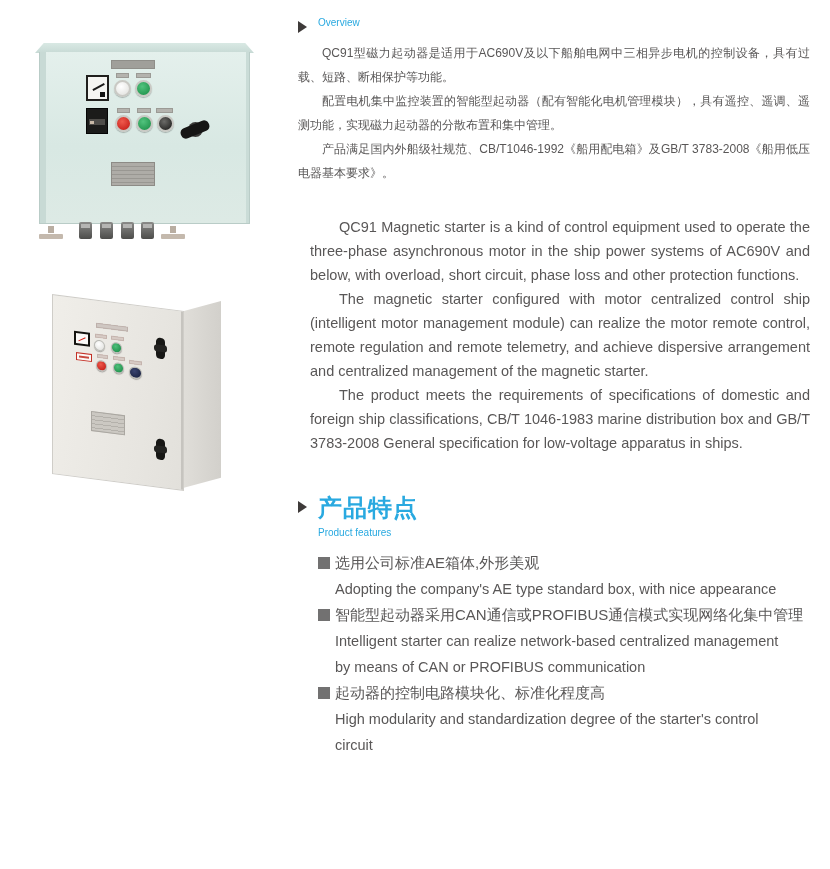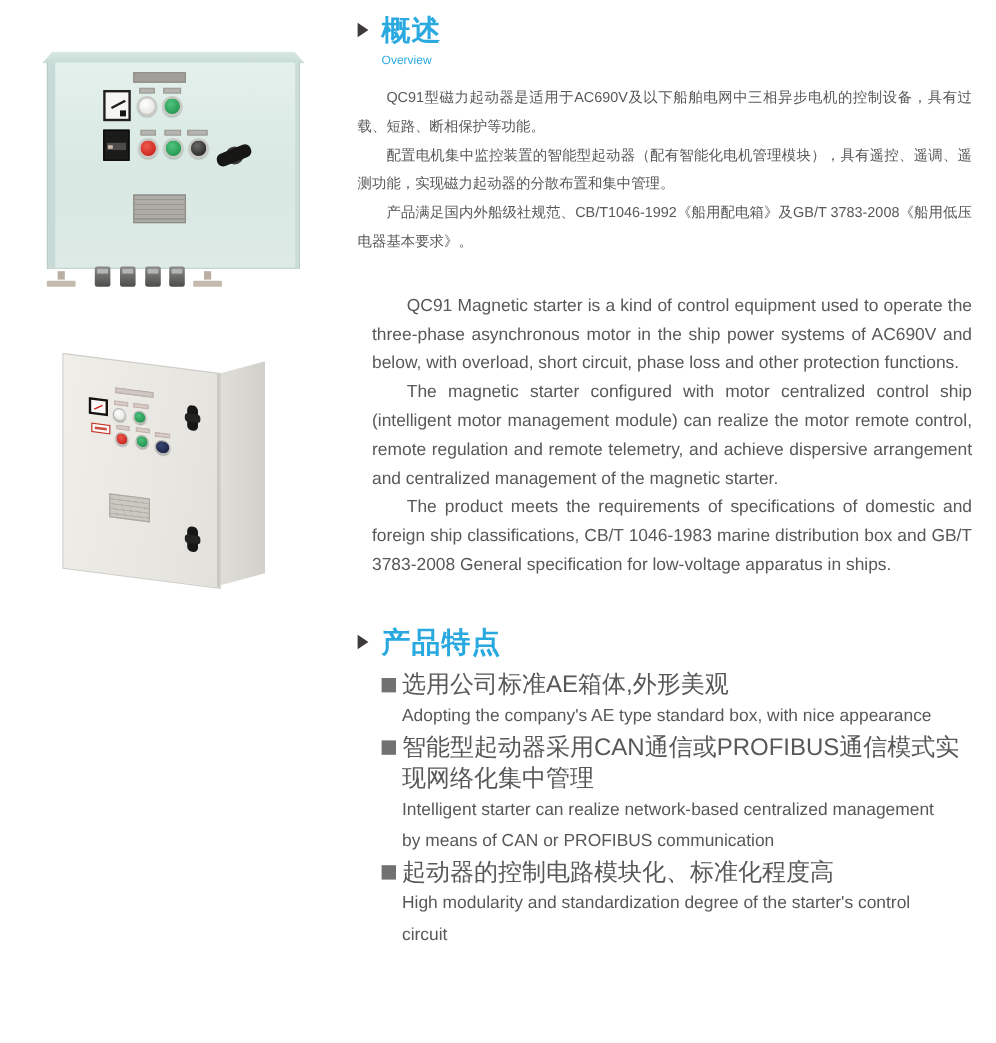--- a/index.html
+++ b/index.html
@@ -20,21 +20,21 @@
     border-left:9px solid var(--heading-arrow-gray);
     border-top:6px solid transparent;border-bottom:6px solid transparent;}
   .sec-title{font-size:24px;font-weight:bold;color:var(--accent-blue);line-height:28px;letter-spacing:1px;}
   .sec-sub{font-size:10px;color:var(--accent-blue);line-height:18px;margin-top:2px;}
   .zh-paras{margin-top:9px;}
   p.zh{font-size:12px;line-height:24px;text-indent:2em;text-align:justify;color:var(--body-text-gray);}
   .en-paras{margin-top:30px;margin-left:12px;}
   p.en{font-size:14.5px;line-height:24px;text-indent:2em;text-align:justify;color:var(--body-text-gray);}
   .features-section{margin-top:39px;}
   .feat-list{margin-top:8px;padding-left:20px;}
-  .feat-zh{font-size:20px;line-height:26px;color:var(--body-text-gray);position:relative;padding-left:17px;}
+  .feat-zh{font-size:15px;line-height:26px;color:var(--body-text-gray);position:relative;padding-left:17px;}
   .feat-bullet{position:absolute;left:0;top:7px;width:12px;height:12px;background:var(--bullet-gray);}
   .feat-en{font-size:14.5px;line-height:26px;color:var(--body-text-gray);padding-left:17px;padding-right:30px;}
 
   
   .photo1{position:absolute;left:33px;top:30px;width:228px;height:222px;}
   .b1-hood{position:absolute;left:2px;top:13px;width:219px;height:10px;
     background:linear-gradient(180deg,#d9e9e4,#c7dad5);
     clip-path:polygon(0 100%,4% 0,96% 0,100% 100%);}
   .b1-face{position:absolute;left:6px;top:22px;width:211px;height:172px;
     background:linear-gradient(180deg,#e4f0ec,#d8e8e3 55%,#ddeae5);
@@ -169,39 +169,39 @@
       <div class="b2-latch" style="left:103px;top:29px;"></div>
       <div class="b2-latch" style="left:103px;top:130px;"></div>
     </div>
   </div>
 
   <div class="right-col">
 
     <div class="overview-section">
       <div class="sec-head">
         <span class="sec-arrow"></span>
-        <div class="sec-title">概述</div>
         <div class="sec-sub">Overview</div>
       </div>
       <div class="zh-paras">
         <p class="zh">QC91型磁力起动器是适用于AC690V及以下船舶电网中三相异步电机的控制设备，具有过载、短路、断相保护等功能。</p>
         <p class="zh">配置电机集中监控装置的智能型起动器（配有智能化电机管理模块），具有遥控、遥调、遥测功能，实现磁力起动器的分散布置和集中管理。</p>
         <p class="zh">产品满足国内外船级社规范、CB/T1046-1992《船用配电箱》及GB/T 3783-2008《船用低压电器基本要求》。</p>
       </div>
       <div class="en-paras">
         <p class="en">QC91 Magnetic starter is a kind of control equipment used to operate the three-phase asynchronous motor in the ship power systems of AC690V and below, with overload, short circuit, phase loss and other protection functions.</p>
         <p class="en">The magnetic starter configured with motor centralized control ship (intelligent motor management module) can realize the motor remote control, remote regulation and remote telemetry, and achieve dispersive arrangement and centralized management of the magnetic starter.</p>
         <p class="en">The product meets the requirements of specifications of domestic and foreign ship classifications, CB/T 1046-1983 marine distribution box and GB/T 3783-2008 General specification for low-voltage apparatus in ships.</p>
       </div>
     </div>
 
     <div class="features-section">
       <div class="sec-head">
         <span class="sec-arrow"></span>
         <div class="sec-title">产品特点</div>
+        <div class="sec-sub">Product features</div>
       </div>
       <div class="feat-list">
         <div class="feat-item">
           <div class="feat-zh">
             <span class="feat-bullet"></span>
             <span>选用公司标准AE箱体,外形美观</span>
           </div>
           <div class="feat-en">Adopting the company's AE type standard box, with nice appearance</div>
         </div>
         <div class="feat-item">

